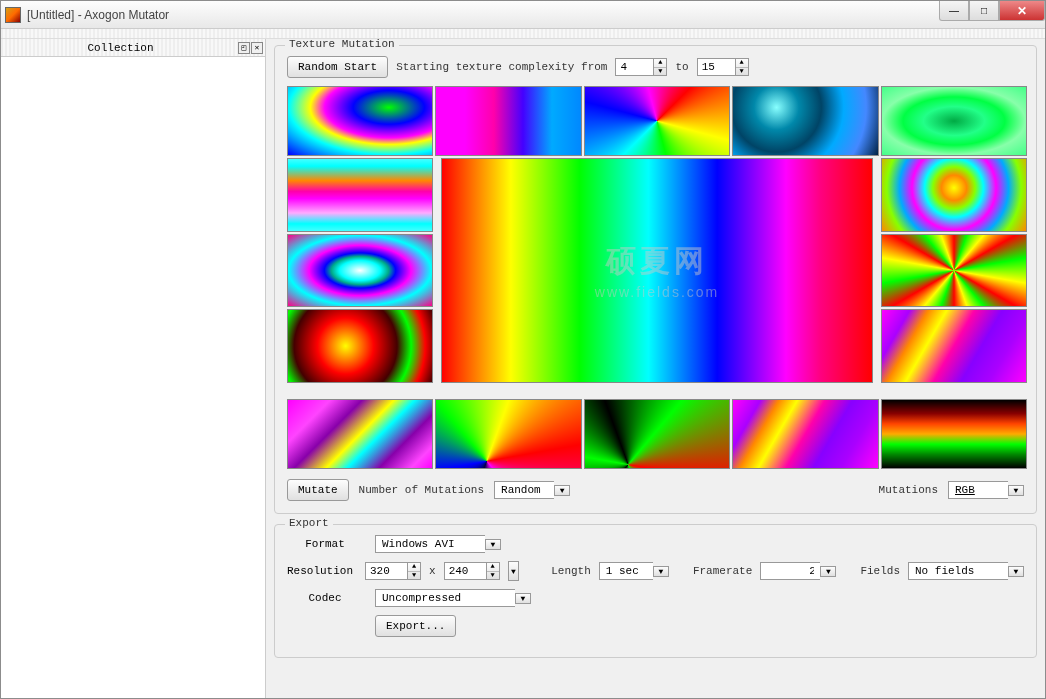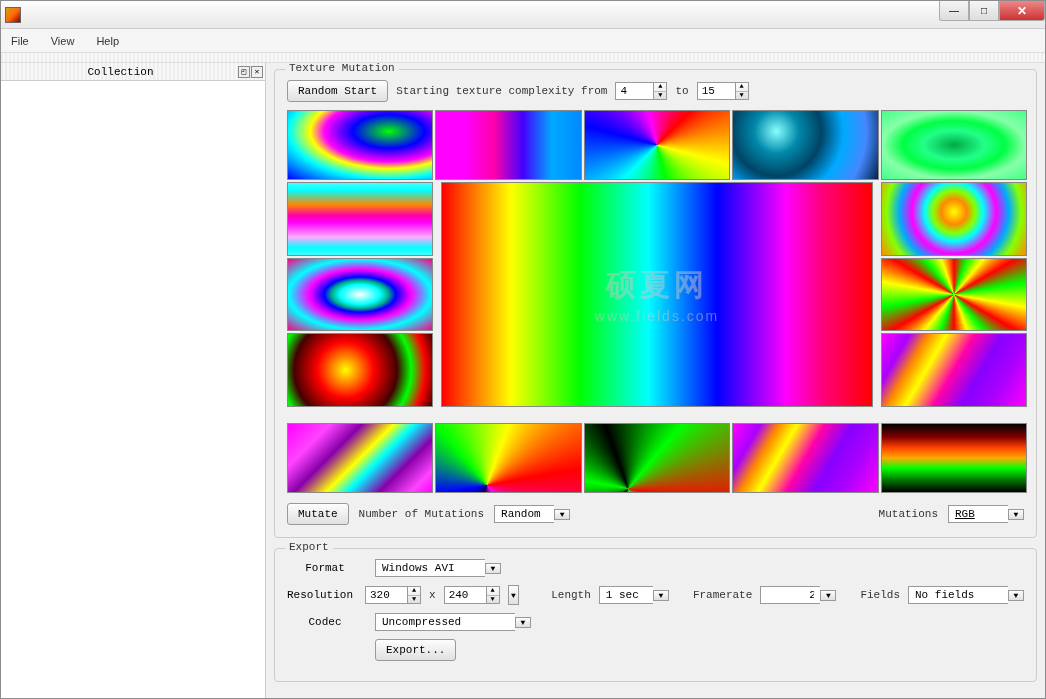--- a/index.html
+++ b/index.html
@@ -66,32 +66,28 @@
 .spacer{flex:1}
 .export-row{display:flex;align-items:center;gap:8px;margin-bottom:8px;font-family:"Courier New",monospace}
 .export-row .lbl{display:inline-block;width:76px;text-align:center;margin-right:4px}
 </style>
 </head>
 <body>
 
 <div class="window">
   <div class="titlebar">
     <div class="app-icon"></div>
+    <div class="title-text">[Untitled] - Axogon Mutator</div>
     <div class="winbtns">
       <div class="winbtn min">—</div>
       <div class="winbtn">□</div>
       <div class="winbtn close">✕</div>
     </div>
   </div>
 
-  <div class="menubar">
-    <span class="menu-item">File</span>
-    <span class="menu-item">View</span>
-    <span class="menu-item">Help</span>
-  </div>
 
   <div class="toolbar"></div>
 
   <div class="body-area">
     <div class="sidebar">
       <div class="panel-header">
         <span></span>
         <span class="panel-title">Collection</span>
         <div class="panel-hdrbtns">
           <div class="hdrbtn">◰</div>

